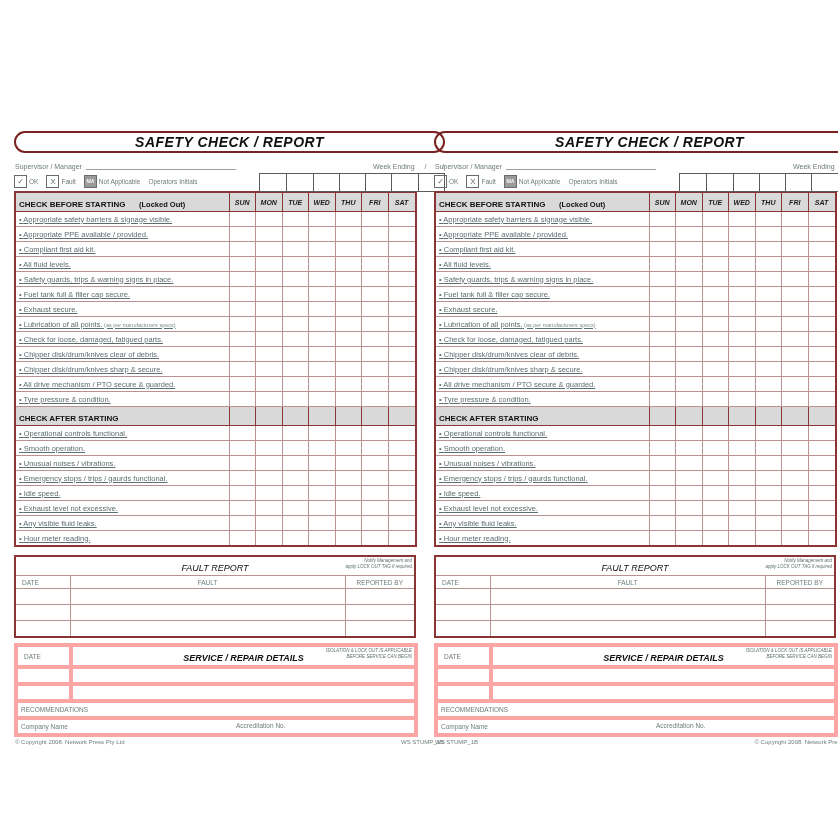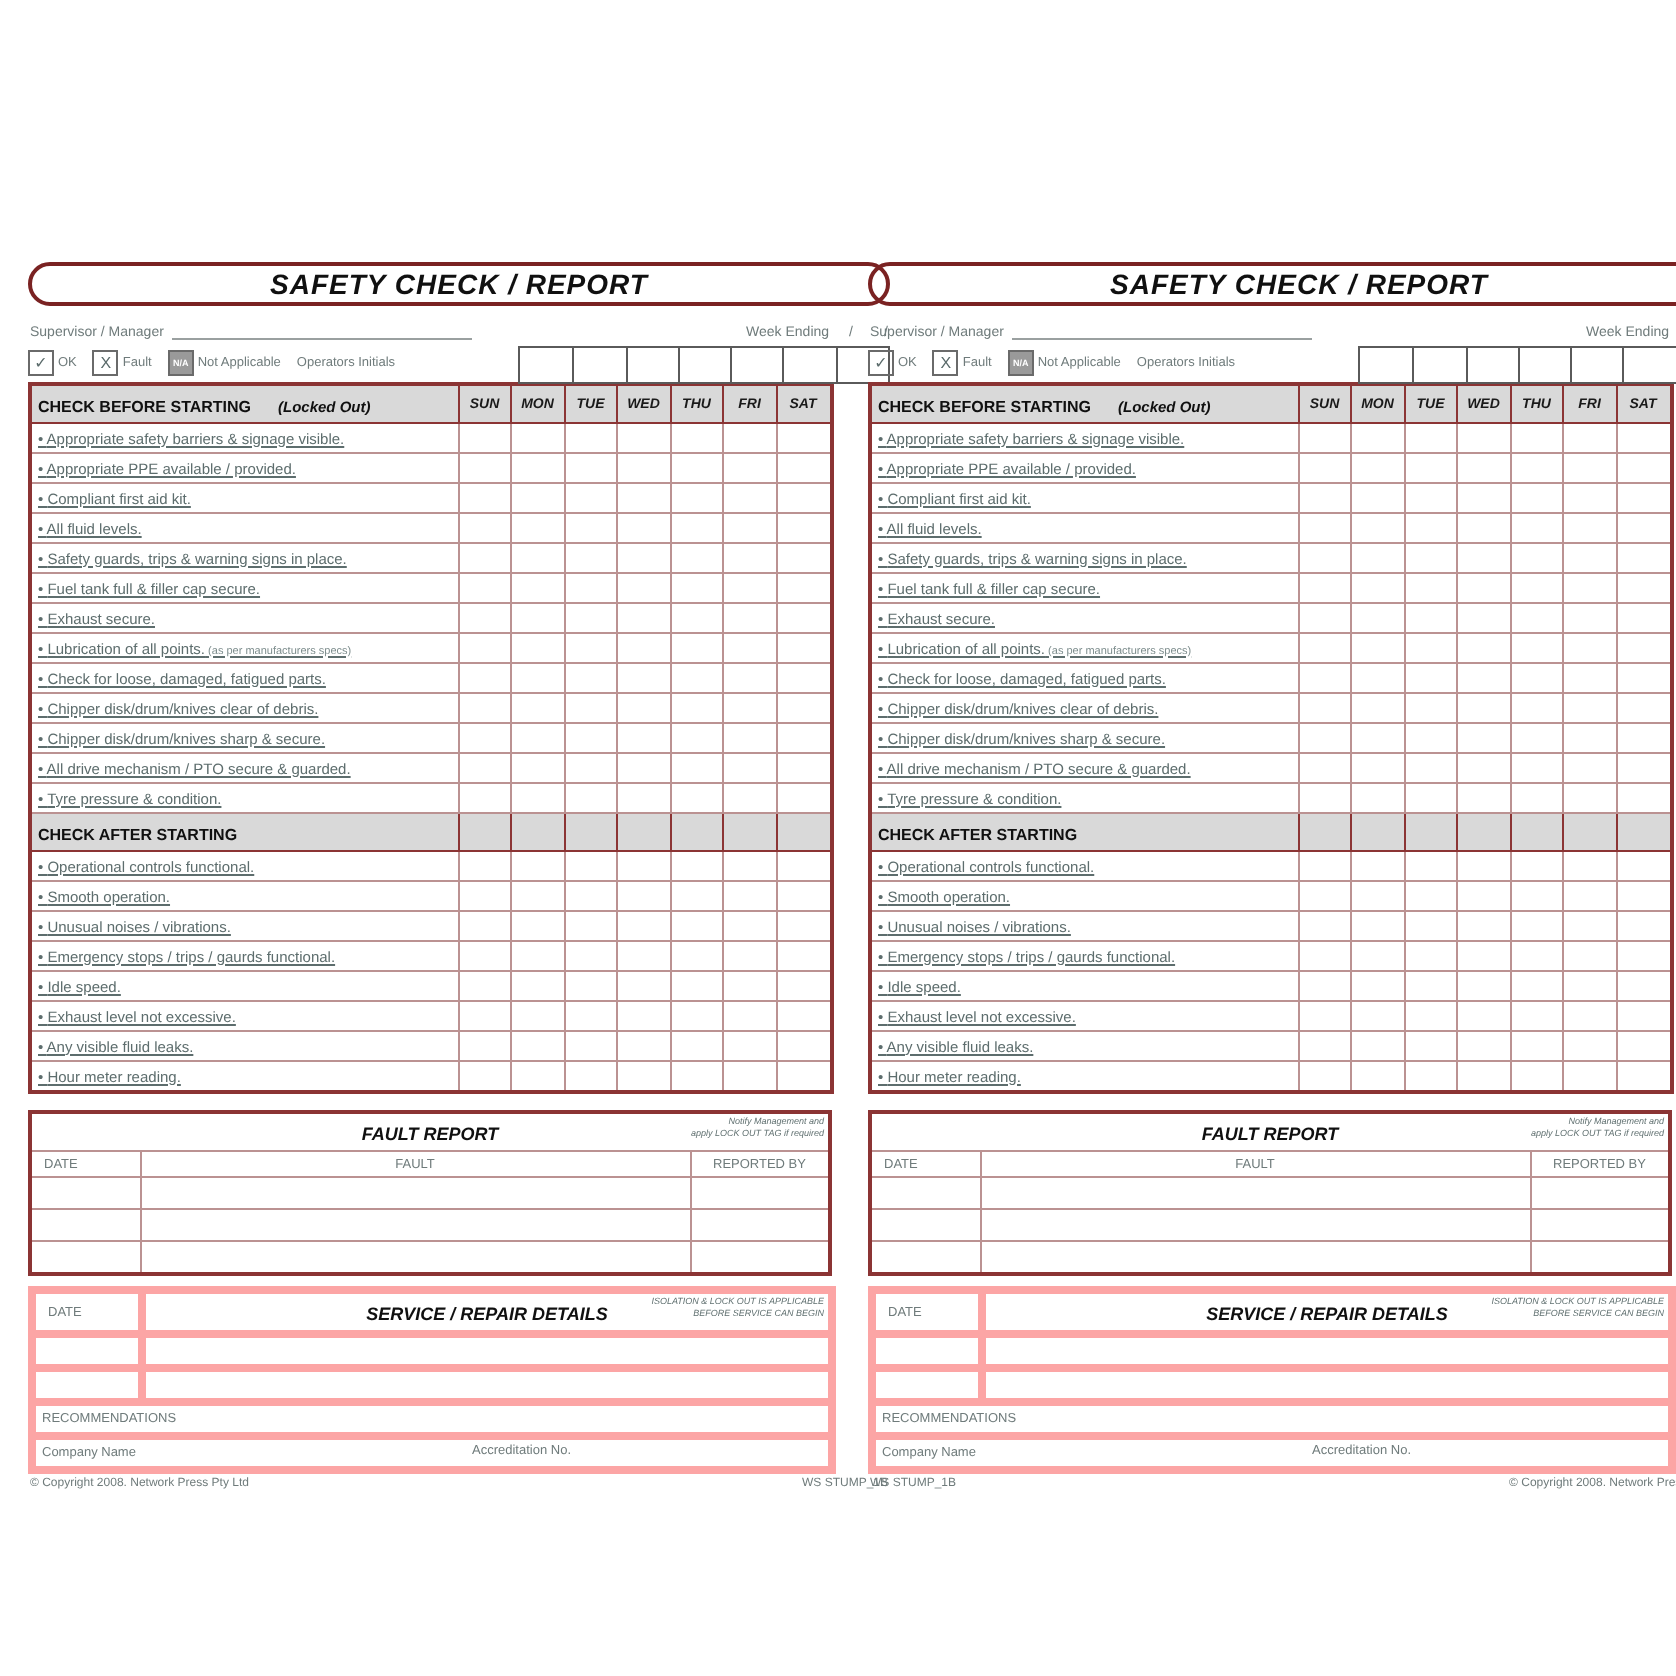--- a/index.html
+++ b/index.html
@@ -31,31 +31,31 @@
   .initials-grid div{border-left:1px solid #5a5a5a;}
   .initials-grid div:first-child{border-left:none;}
 
   
   table{border-collapse:collapse;table-layout:fixed;width:400px;}
   .check-table{border:2px solid #8b3434;}
   .check-table td{border:1px solid #bb9292;height:14px;padding:0;overflow:hidden;white-space:nowrap;}
   .check-table .sec-row td{background:#d9d9d9;border-color:#8b3434;}
   .sec-label{padding-left:3px !important;}
   .sec-label .sec-main{font-size:8px;font-weight:bold;color:#101010;}
-  .sec-label .sec-sub{font-size:7.5px;font-weight:bold;font-style:italic;color:#101010;margin-left:9px;}
+  .sec-label .sec-sub{font-size:7.5px;font-weight:bold;color:#101010;margin-left:9px;}
   .day-head{font-size:7px;font-weight:bold;font-style:italic;color:#1a1a1a;text-align:center;}
   .item-cell{font-size:7.5px;color:#5d6d6d;padding-left:3px !important;text-decoration:underline;}
   .item-cell::before{content:"• ";color:#5d6d6d;}
   .item-note{font-size:5.5px;color:#7d8d8d;}
 
   
   .fault-table{border:2px solid #8b3434;margin-top:8px;}
   .fault-table td{border:1px solid #bb9292;padding:0;overflow:hidden;}
   .fault-caption{height:14px;position:relative;text-align:center;}
-  .fault-caption .cap{font-size:9px;font-weight:bold;font-style:italic;color:#101010;}
+  .fault-caption .cap{font-size:9px;font-weight:normal;font-style:italic;color:#101010;}
   .tiny-note{position:absolute;right:2px;top:1px;font-size:4.5px;line-height:1.25;color:#607070;
              text-align:right;font-style:italic;}
   .fault-head td{height:12px;font-size:6.5px;color:#6f7b7b;}
   .fault-head .c{text-align:center;}
   .fault-head .l{padding-left:6px;}
   .fault-empty td{height:15px;}
 
   
   .service-table{border:2px solid #8b3434;margin-top:5px;}
   .service-table td{border:4px solid #fca5a5;padding:0;overflow:hidden;}

